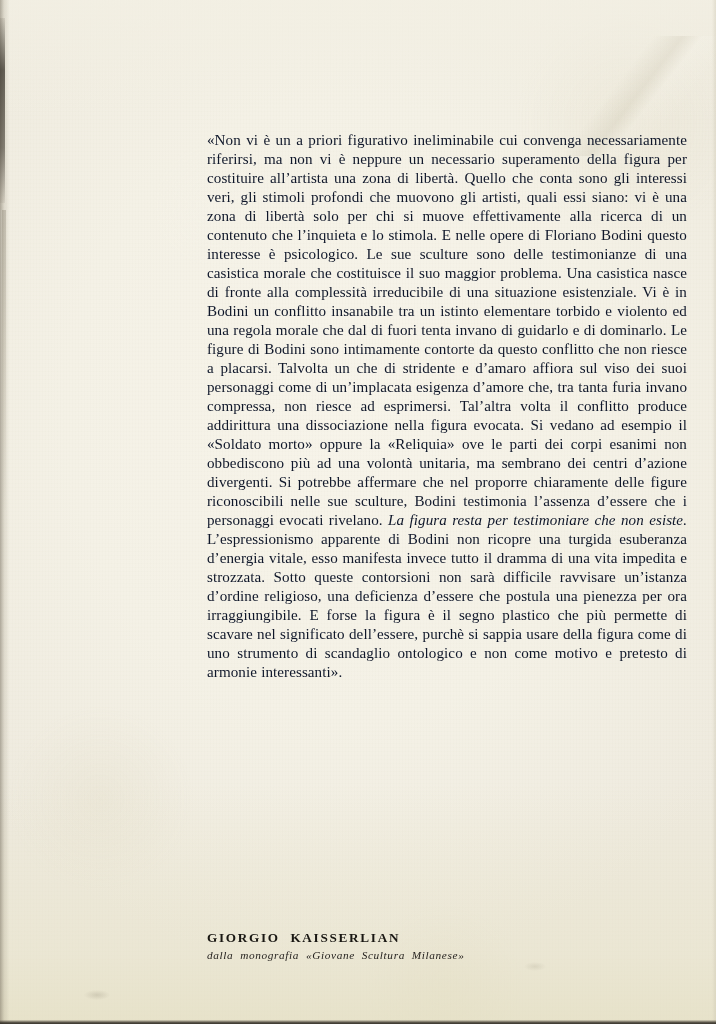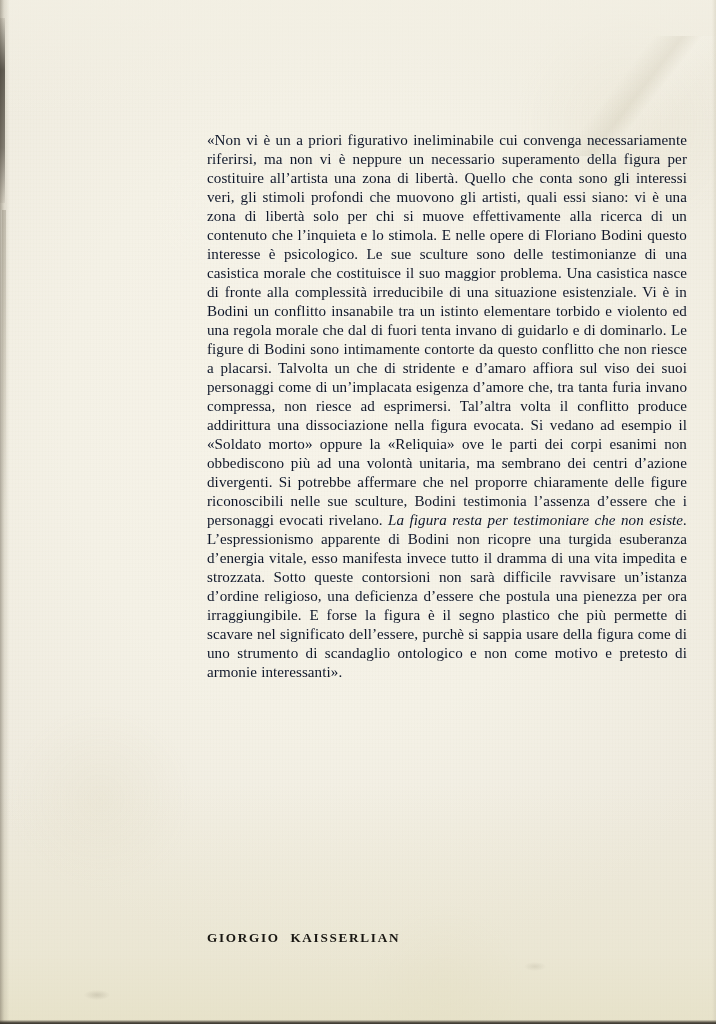--- a/index.html
+++ b/index.html
@@ -186,20 +186,21 @@
   <div class="crease"></div>
   <div class="smudge-a"></div>
   <div class="smudge-b"></div>
 
   <div class="text-column">
     <p class="body-paragraph"><span>«Non vi è un a priori figurativo ineliminabile cui convenga necessariamente riferirsi, ma non vi è neppure un necessario superamento della figura per costituire all’artista una zona di libertà. Quello che conta sono gli interessi veri, gli stimoli profondi che muovono gli artisti, quali essi siano: vi è una zona di libertà solo per chi si muove effettivamente alla ricerca di un contenuto che l’inquieta e lo stimola. E nelle opere di Floriano Bodini questo interesse è psicologico. Le sue sculture sono delle testimonianze di una casistica morale che costituisce il suo maggior problema. Una casistica nasce di fronte alla complessità irreducibile di una situazione esistenziale. Vi è in Bodini un conflitto insanabile tra un istinto elementare torbido e violento ed una regola morale che dal di fuori tenta invano di guidarlo e di dominarlo. Le figure di Bodini sono intimamente contorte da questo conflitto che non riesce a placarsi. Talvolta un che di stridente e d’amaro affiora sul viso dei suoi personaggi come di un’implacata esigenza d’amore che, tra tanta furia invano compressa, non riesce ad esprimersi. Tal’altra volta il conflitto produce addirittura una dissociazione nella figura evocata. Si vedano ad esempio il «Soldato morto» oppure la «Reliquia» ove le parti dei corpi esanimi non obbediscono più ad una volontà unitaria, ma sembrano dei centri d’azione divergenti. Si potrebbe affermare che nel proporre chiaramente delle figure riconoscibili nelle sue sculture, Bodini testimonia l’assenza d’essere che i personaggi evocati rivelano. </span><span class="em">La figura resta per testimoniare che non esiste.</span><span> L’espressionismo apparente di Bodini non ricopre una turgida esuberanza d’energia vitale, esso manifesta invece tutto il dramma di una vita impedita e strozzata. Sotto queste contorsioni non sarà difficile ravvisare un’istanza d’ordine religioso, una deficienza d’essere che postula una pienezza per ora irraggiungibile. E forse la figura è il segno plastico che più permette di scavare nel significato dell’essere, purchè si sappia usare della figura come di uno strumento di scandaglio ontologico e non come motivo e pretesto di armonie interessanti».</span></p>
   </div>
 
   <div class="attribution">
     <span class="attrib-name">GIORGIO KAISSERLIAN</span>
+    <span class="attrib-source">dalla monografia «Giovane Scultura Milanese»</span>
   </div>
 
   <div class="scan-edge-left"></div>
   <div class="scan-edge-left-dark"></div>
   <div class="scan-edge-left-faint"></div>
   <div class="scan-edge-right"></div>
   <div class="scan-edge-bottom"></div>
 
 </div>
 

